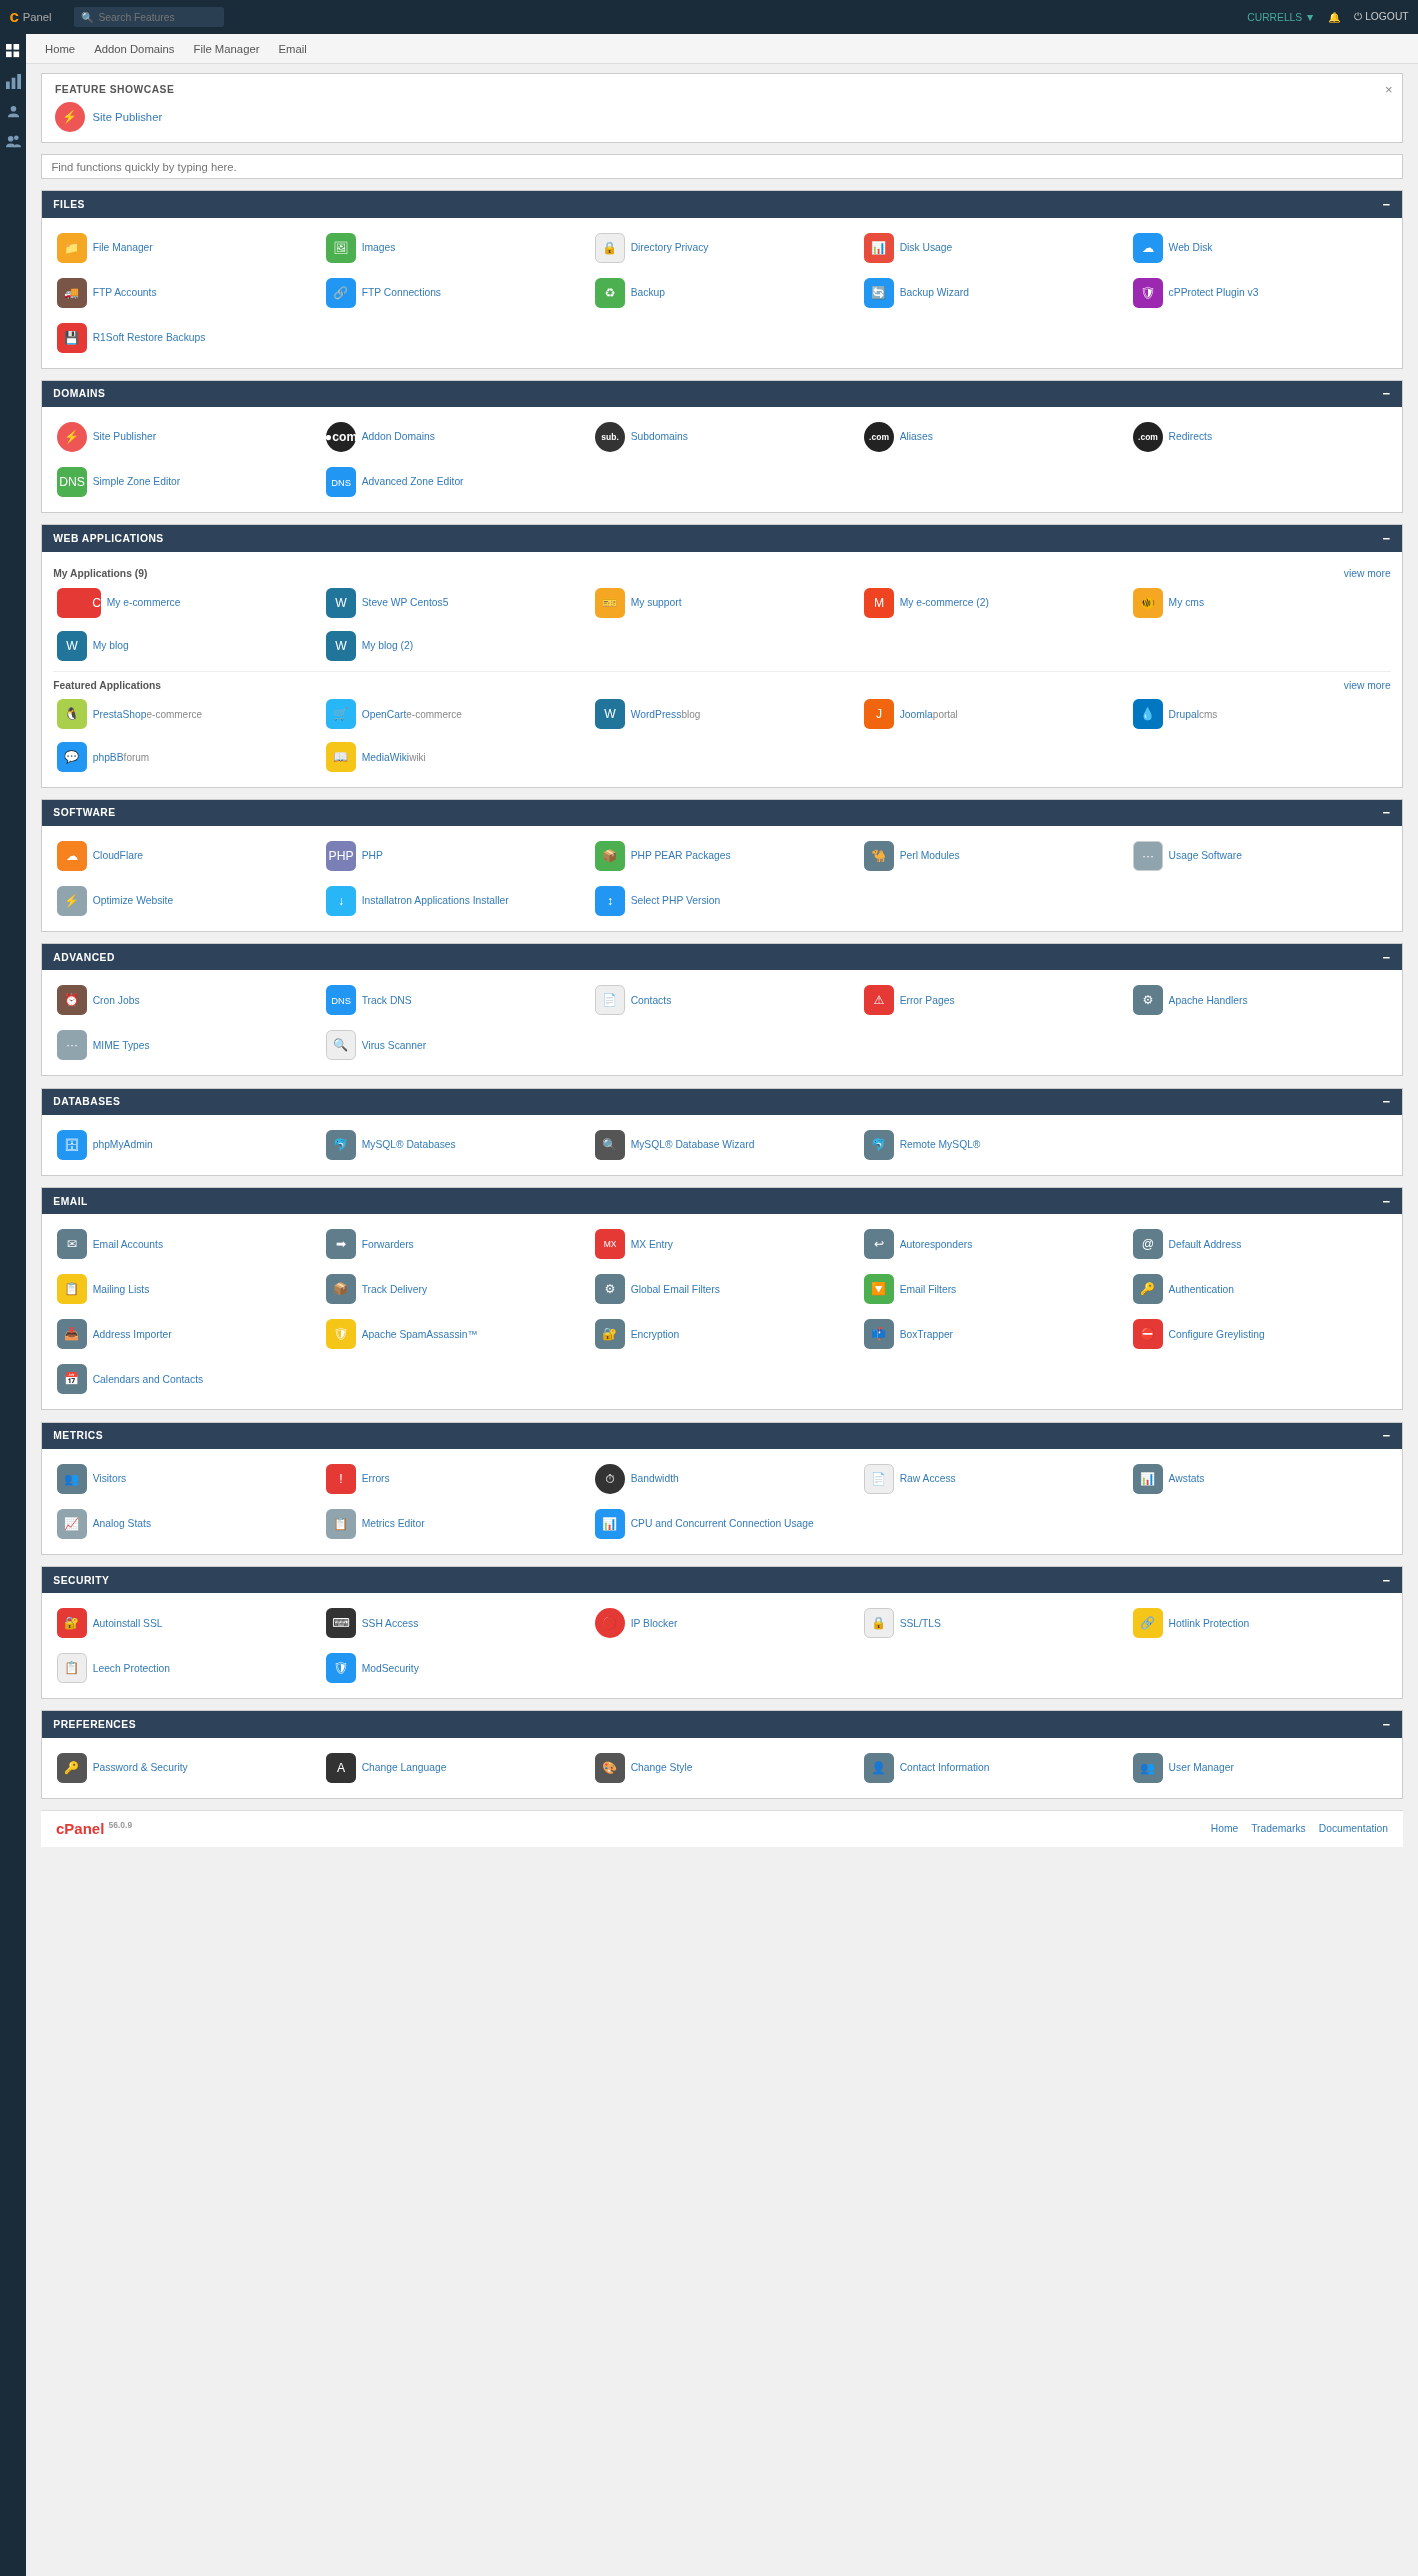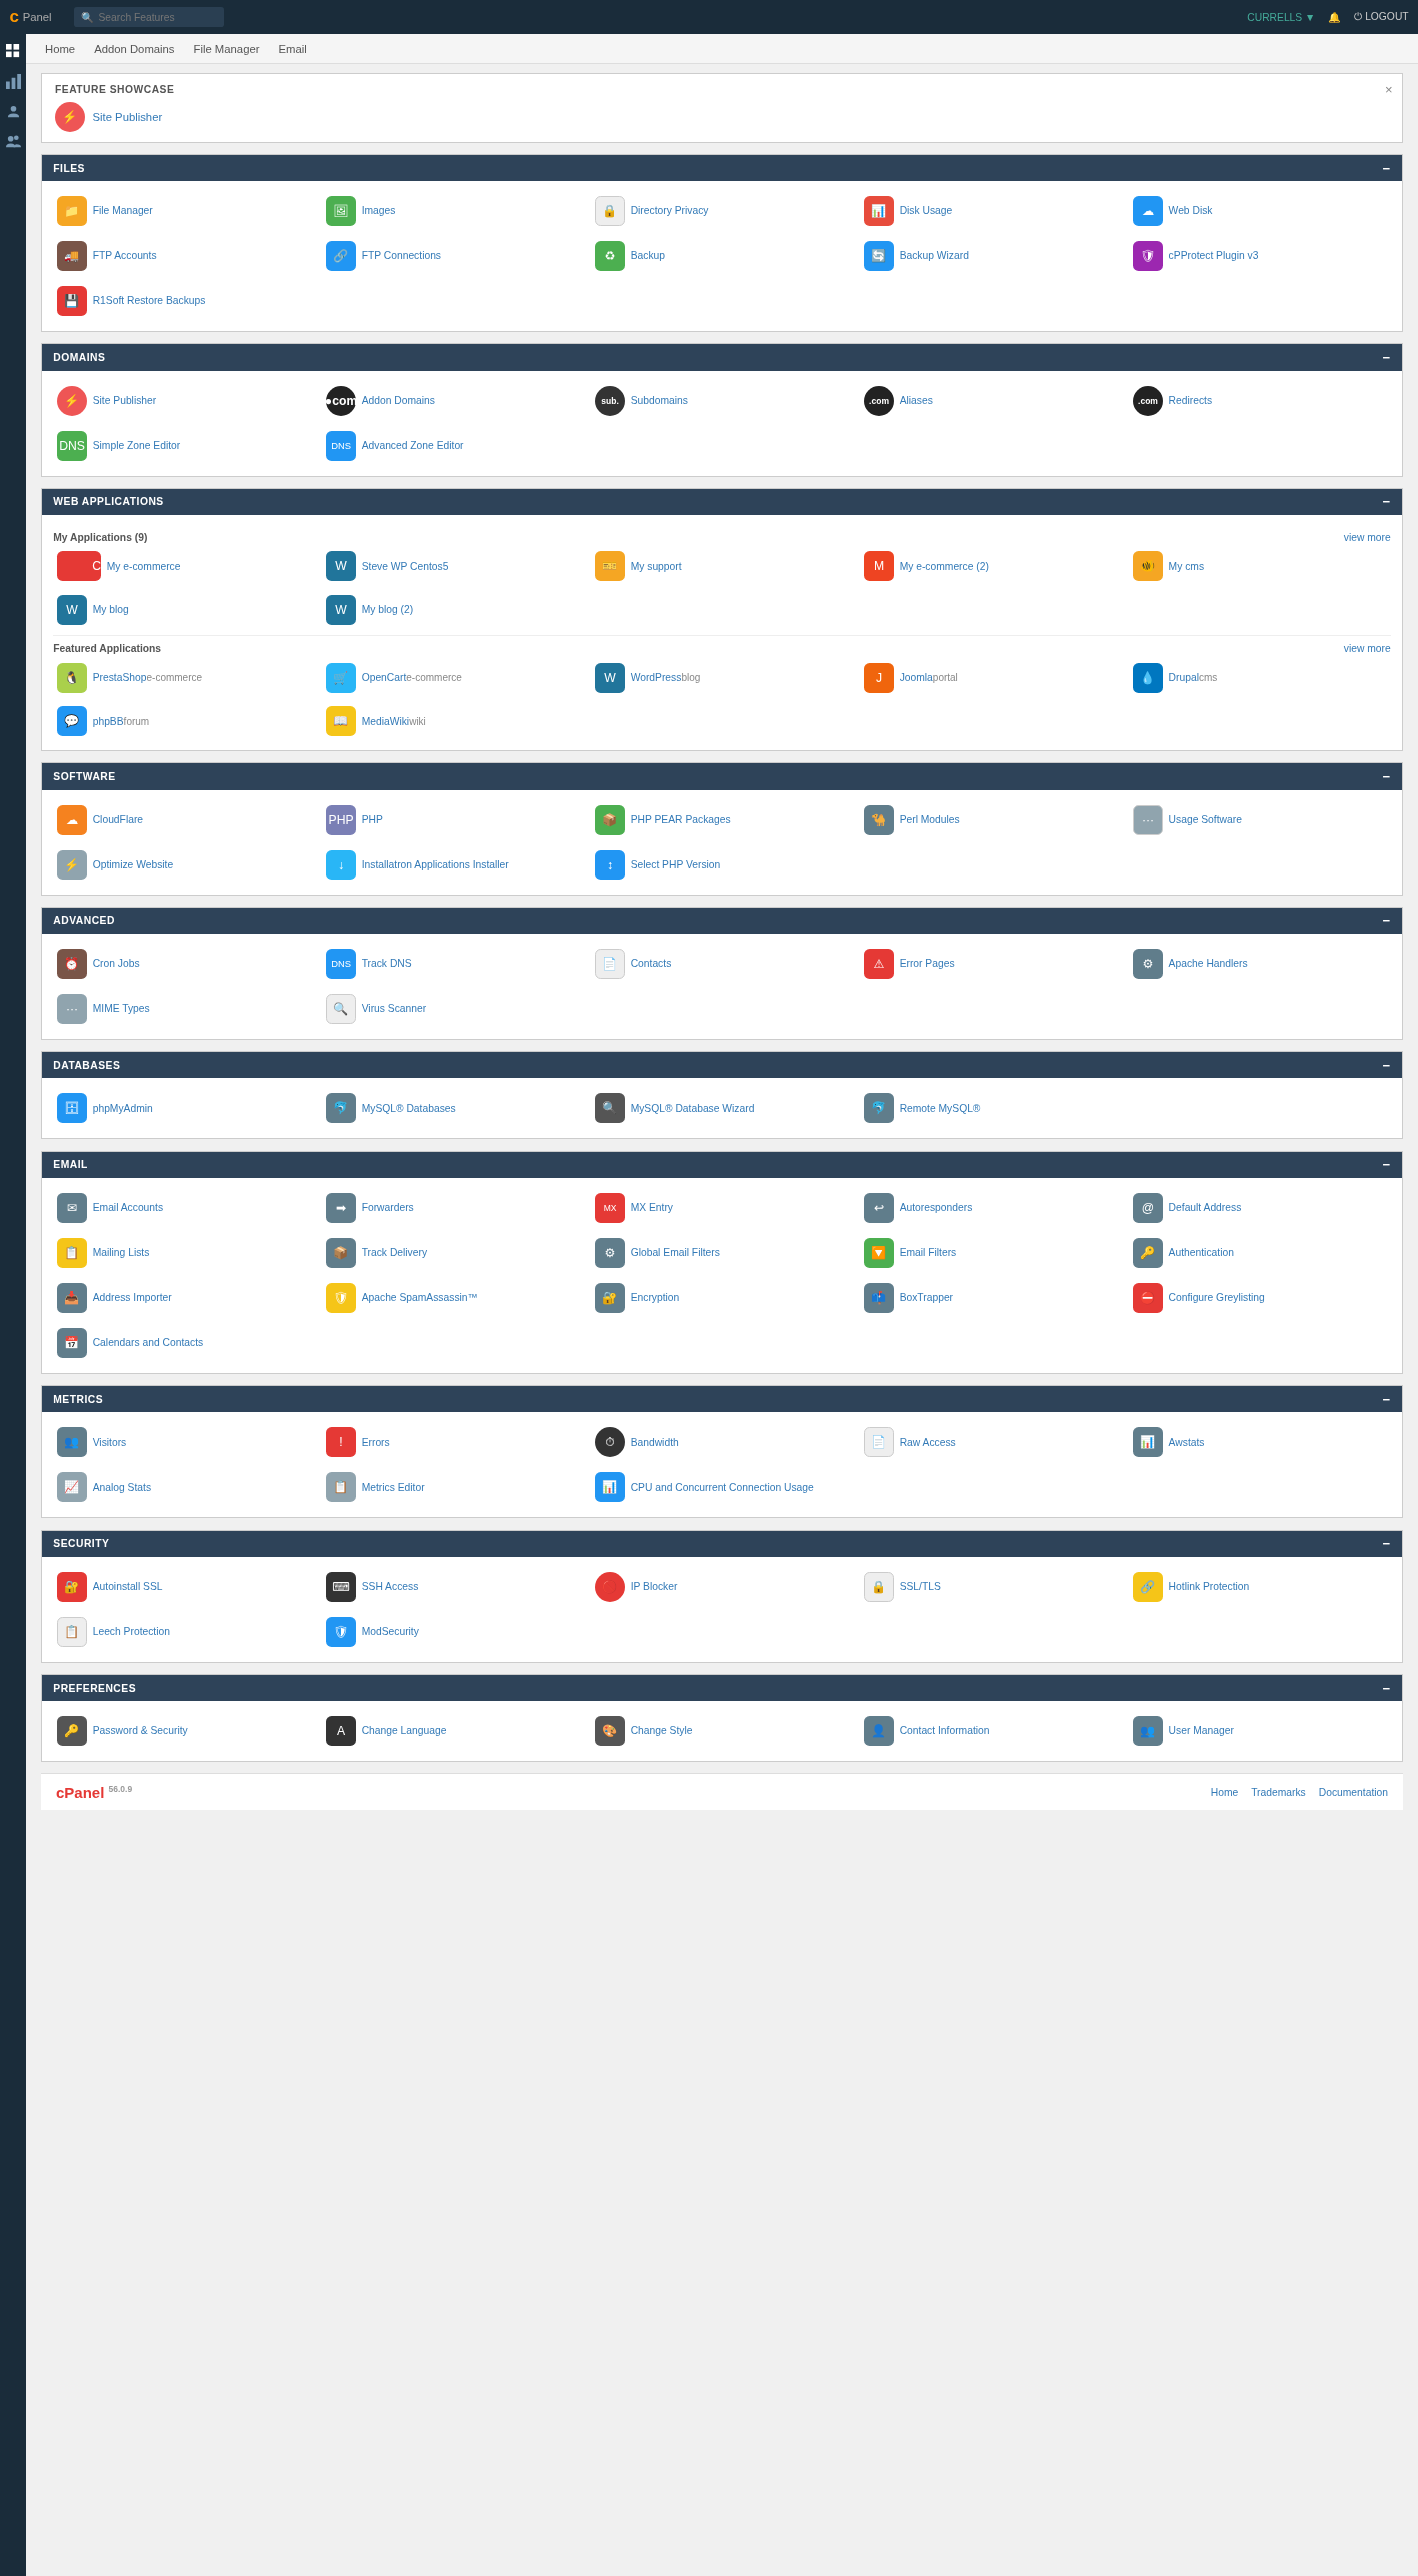--- a/index.html
+++ b/index.html
@@ -148,20 +148,23 @@
 
       <div class="showcase">
         <div class="showcase-title">FEATURE SHOWCASE</div>
         <span class="showcase-close">×</span>
         <div class="showcase-item">
           <div class="round-icon" style="background:#e55;">⚡</div>
           <span class="showcase-label">Site Publisher</span>
         </div>
       </div>
 
+      <div class="search-bar">
+        <input type="text" placeholder="Find functions quickly by typing here." style="">
+      </div>
 
       <div class="section">
         <div class="section-header">
           <span>FILES</span>
           <span class="toggle">−</span>
         </div>
         <div class="section-body">
           <div class="items-grid">
 
             <div class="item">

